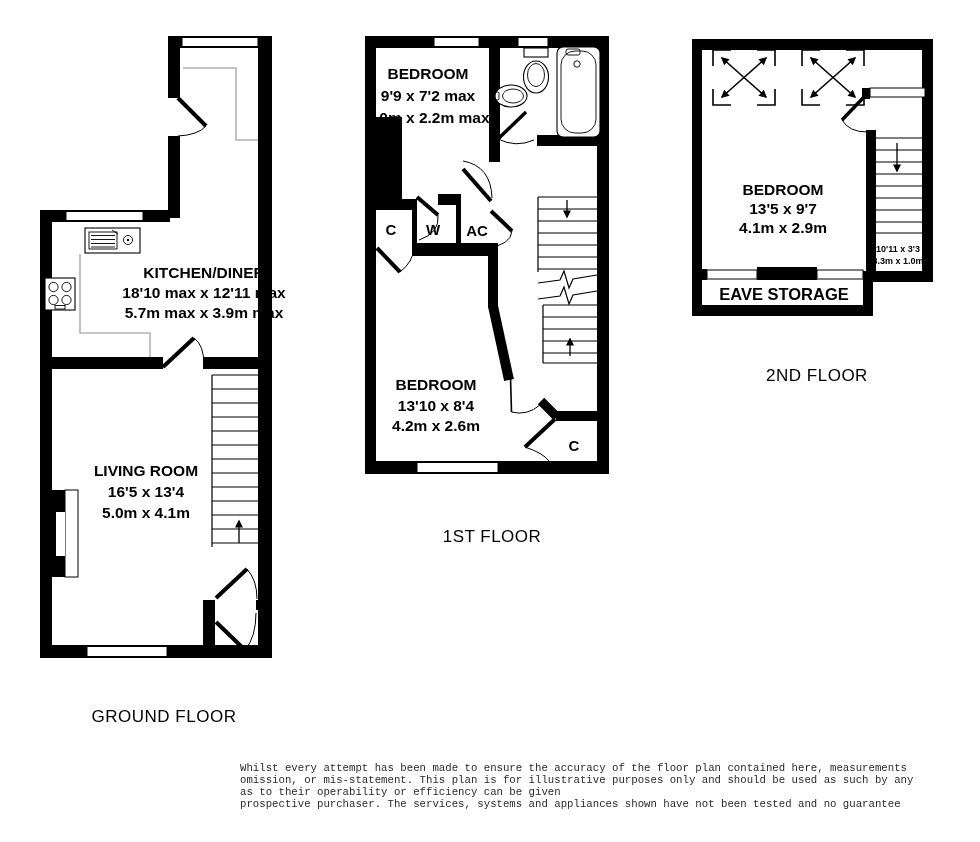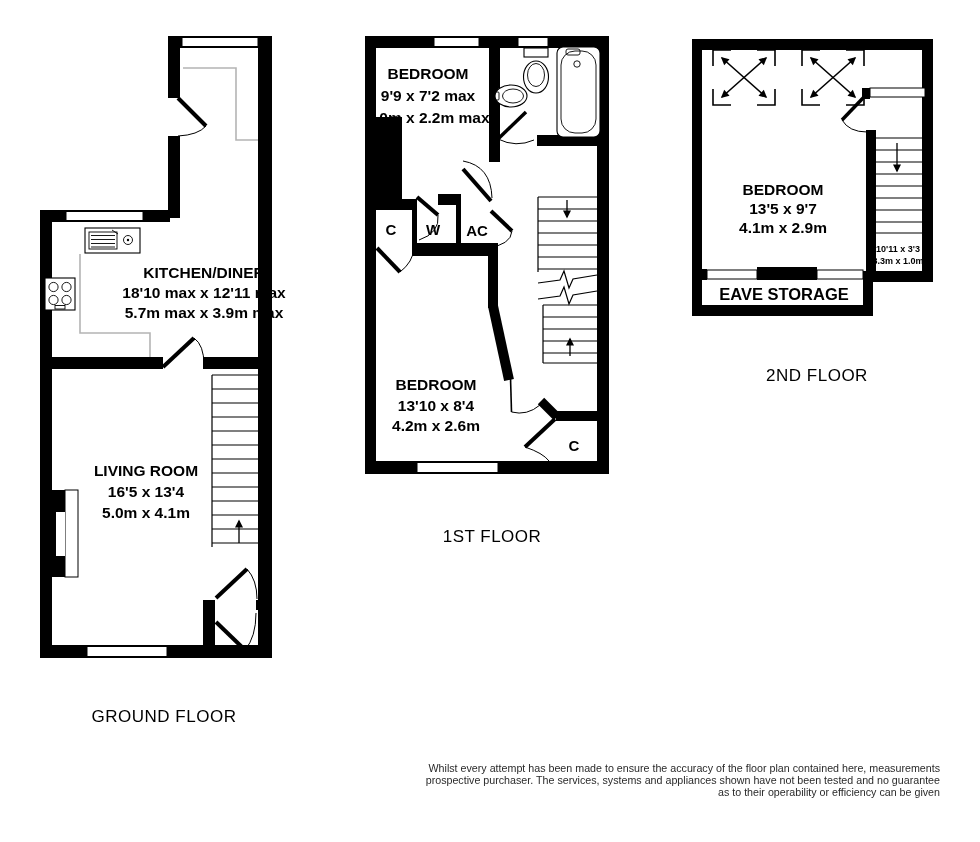--- a/index.html
+++ b/index.html
@@ -15,22 +15,22 @@
   .step{stroke:var(--wall);stroke-width:1.2;fill:none;}
   .fix{fill:#ffffff;stroke:var(--wall);stroke-width:1.1;}
   .fixthin{fill:none;stroke:var(--wall);stroke-width:0.9;}
   .counter{fill:none;stroke:var(--counter);stroke-width:1.6;}
   .sym{stroke:var(--wall);stroke-width:1.6;fill:none;}
   .room{font-weight:bold;font-size:15.5px;text-anchor:middle;}
   .closet{font-weight:bold;font-size:15px;text-anchor:middle;}
   .tinydim{font-weight:bold;font-size:9px;text-anchor:middle;}
   .floorlbl{font-size:17px;text-anchor:middle;letter-spacing:.5px;}
   .ctr{dominant-baseline:central;}
-  #disclaimer{position:absolute;left:240px;top:762px;width:700px;text-align:right;
-              color:var(--disc);font-size:10.7px;line-height:12.1px;}
+  #disclaimer{position:absolute;left:240px;top:762px;width:700px;text-align:left;
+              color:var(--disc);font-size:10.7px;line-height:12.1px;font-family:Liberation Mono, monospace;}
 </style>
 </head>
 <body>
 
 <div id="stage">
 <svg width="980" height="770" viewBox="0 0 980 770">
   <defs>
     <marker id="arr" markerUnits="userSpaceOnUse" markerWidth="11" markerHeight="11" refX="7.5" refY="5" orient="auto-start-reverse">
       <path d="M1,1 L9,5 L1,9 z" fill="#000"></path>
     </marker>
@@ -226,16 +226,17 @@
       <text class="tinydim ctr" x="898" y="249">10'11 x 3'3</text>
       <text class="tinydim ctr" x="898" y="261">3.3m x 1.0m</text>
       <text class="room ctr" style="font-size:16.5px" x="784" y="294">EAVE STORAGE</text>
       <text class="floorlbl ctr" x="817" y="375">2ND FLOOR</text>
     </g>
   </g>
 </svg>
 
 <div id="disclaimer">
   <div>Whilst every attempt has been made to ensure the accuracy of the floor plan contained here, measurements</div>
+  <div>omission, or mis-statement. This plan is for illustrative purposes only and should be used as such by any</div>
+  <div>as to their operability or efficiency can be given</div>
   <div>prospective purchaser. The services, systems and appliances shown have not been tested and no guarantee</div>
-  <div>as to their operability or efficiency can be given</div>
 </div>
 </div>
 
 </body></html>

